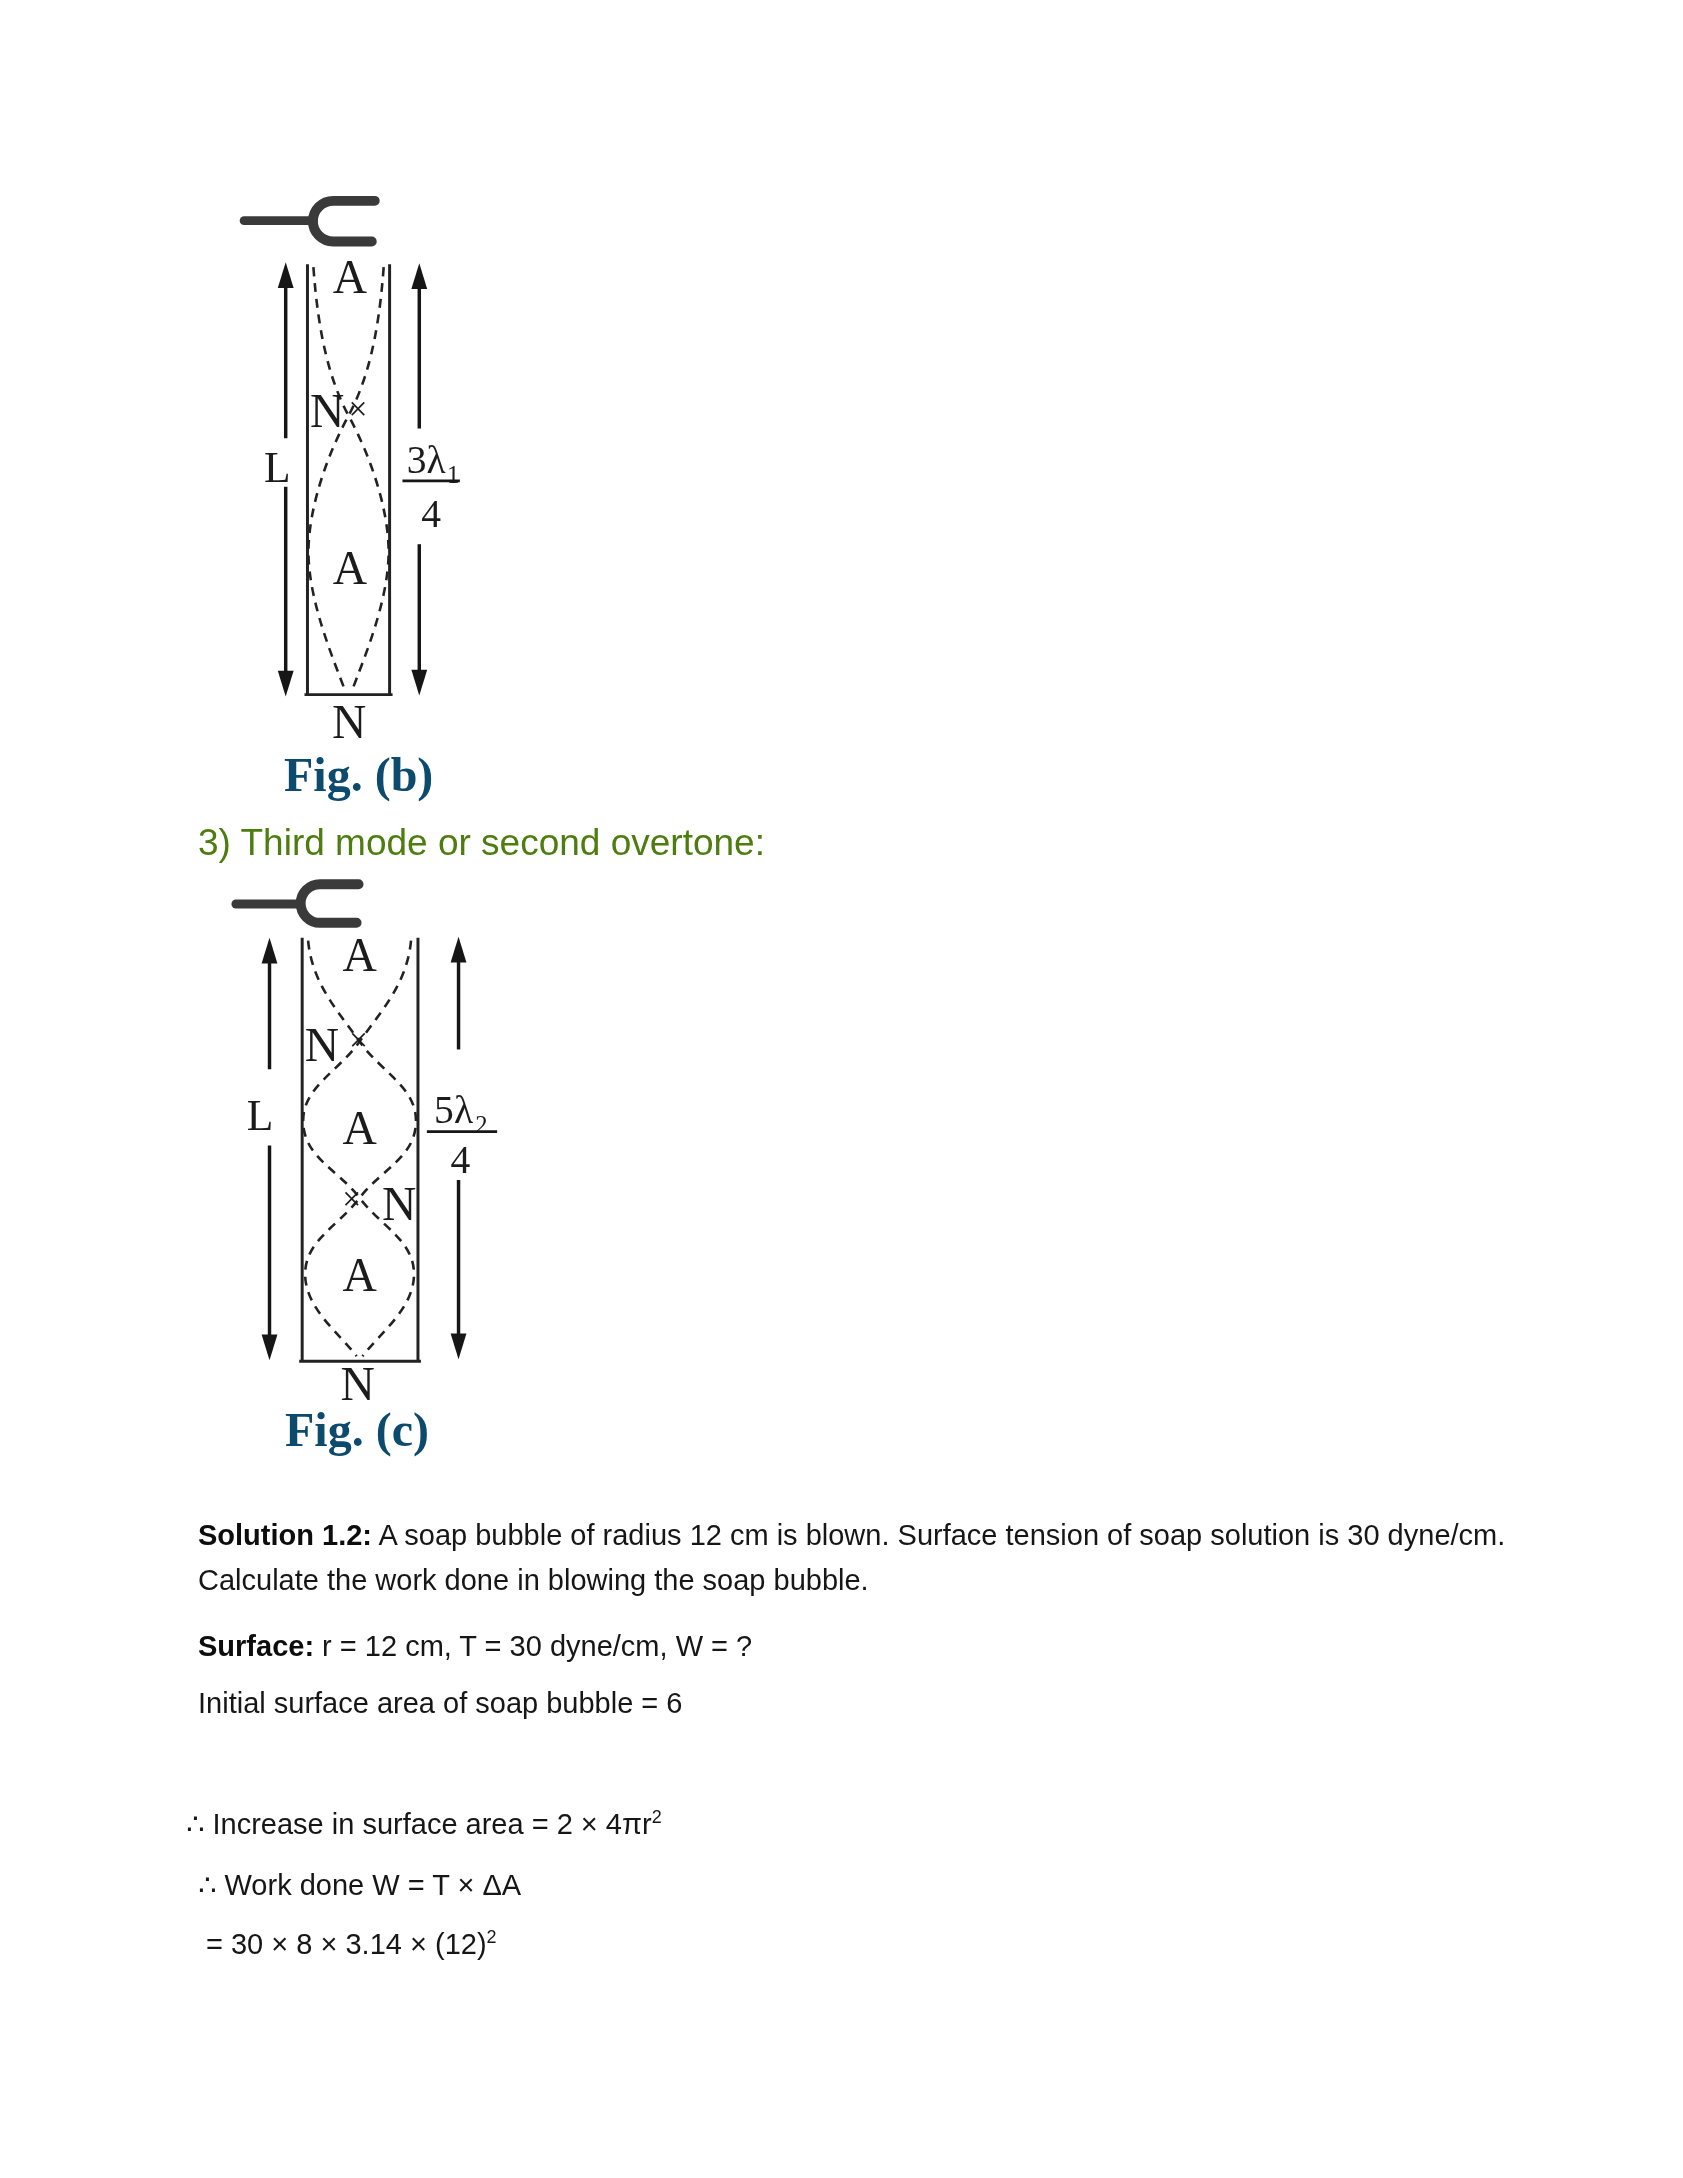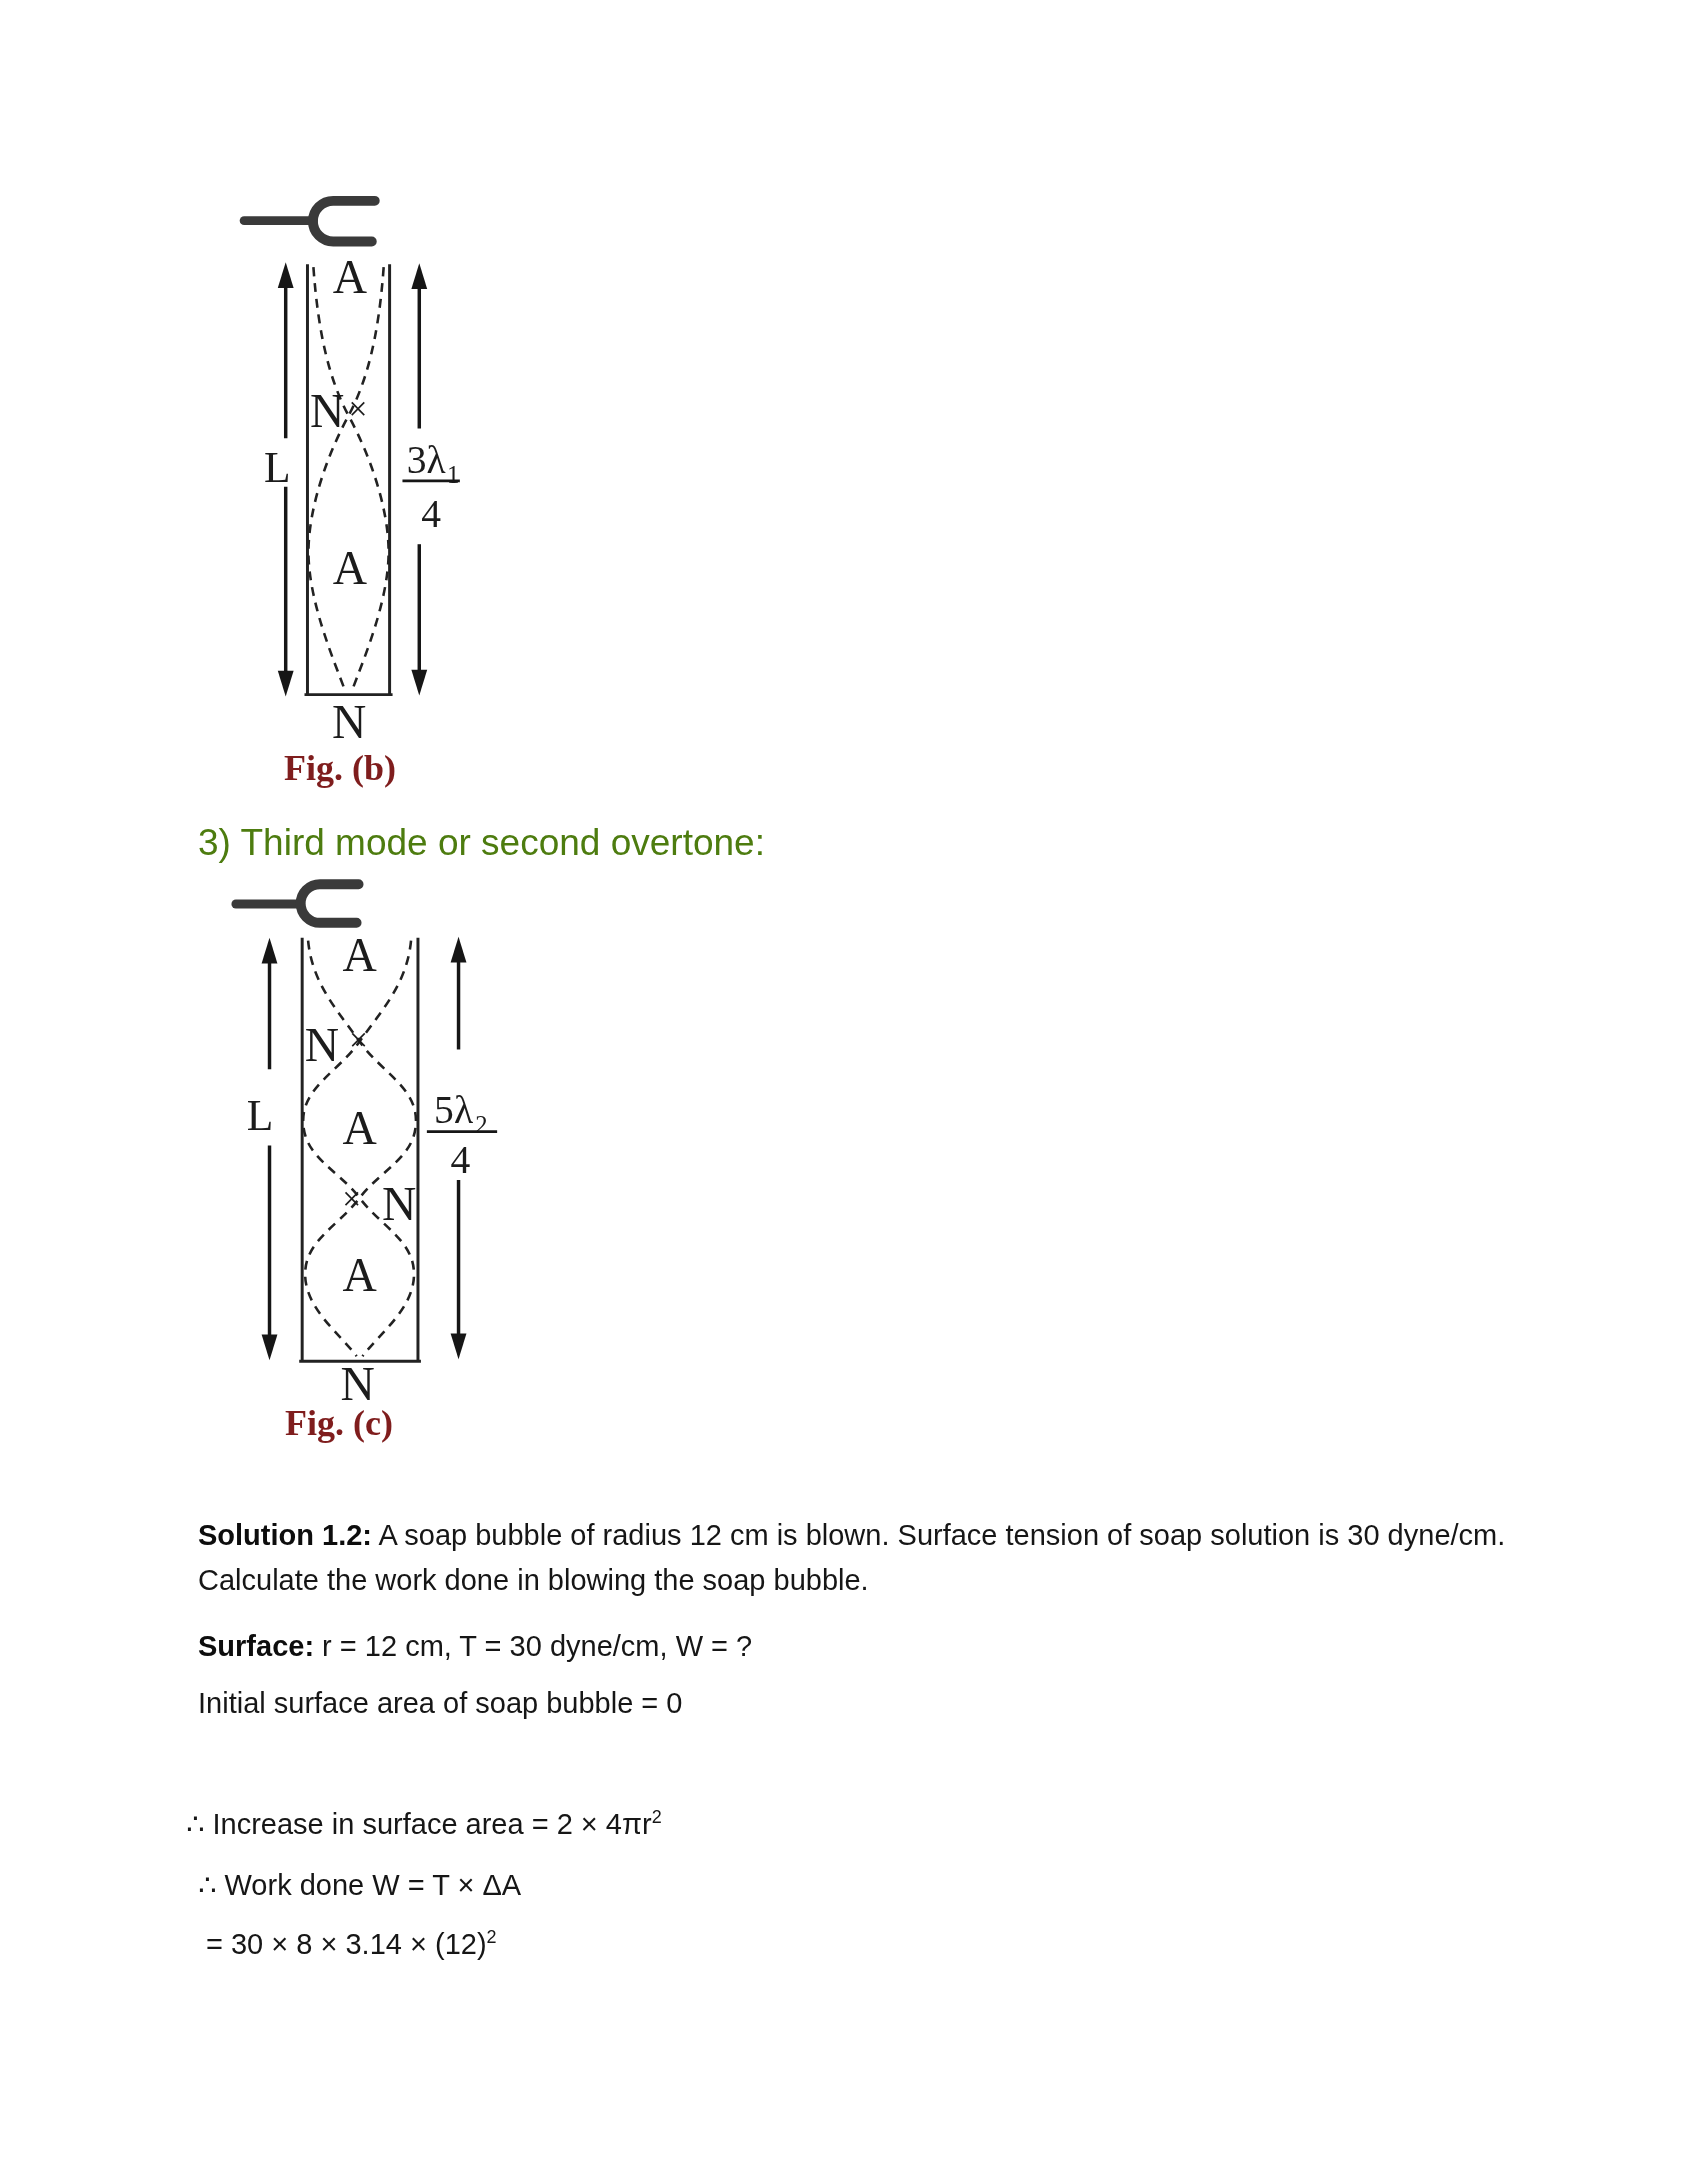--- a/index.html
+++ b/index.html
@@ -10,22 +10,22 @@
     color:#111111;
     position:relative;
     overflow:hidden;
   }
   .page{position:absolute;inset:0;}
   .fig-svg{position:absolute;overflow:visible;}
   .fig-caption{
     position:absolute;
     font-family:"Liberation Serif","DejaVu Serif",serif;
     font-weight:bold;
-    font-size:36px;
-    color:#7f1d1d;
+    font-size:48px;
+    color:#0c4a6e;
     white-space:nowrap;
   }
   .heading{
     position:absolute;
     font-weight:normal;
     font-size:37px;
     color:#4d7c0f;
     white-space:nowrap;
   }
   .bodyline{
@@ -161,21 +161,21 @@
 
   <div class="bodyline para" style="left:198px;top:1513px;">
     <b>Solution 1.2:</b><span> A soap bubble of radius 12 cm is blown. Surface tension of soap solution is 30 dyne/cm. Calculate the work done in blowing the soap bubble.</span>
   </div>
 
   <div class="bodyline" style="left:198px;top:1624px;">
     <b>Surface:</b><span> r = 12 cm, T = 30 dyne/cm, W = ?</span>
   </div>
 
   <div class="bodyline" style="left:198px;top:1681px;">
-    <span>Initial surface area of soap bubble = 0</span>
+    <span>Initial surface area of soap bubble = 6</span>
   </div>
 
 
   <div class="bodyline" style="left:186px;top:1802px;">
     <span>∴ Increase in surface area = 2 × 4πr</span><sup>2</sup>
   </div>
 
   <div class="bodyline" style="left:198px;top:1863px;">
     <span>∴ Work done W = T × ΔA</span>
   </div>

